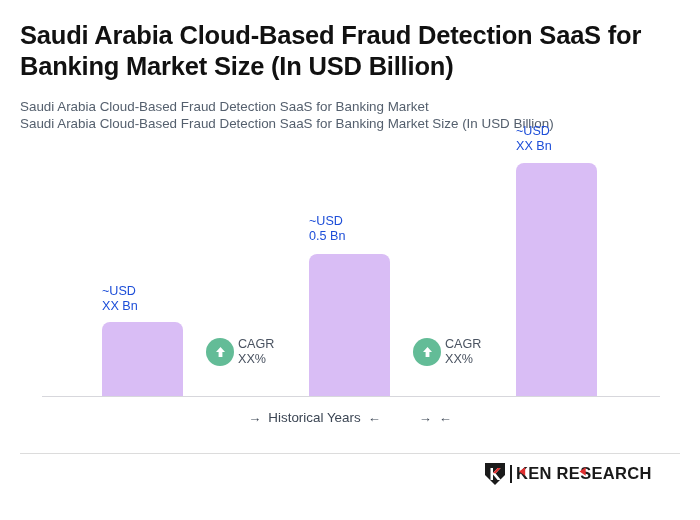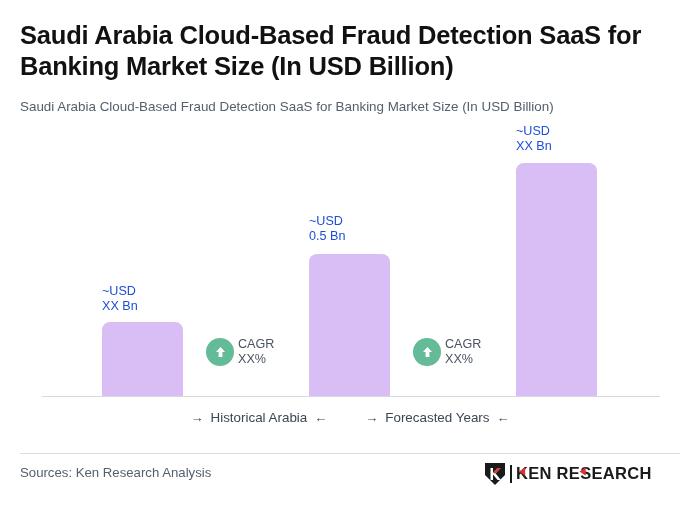--- a/index.html
+++ b/index.html
@@ -164,20 +164,21 @@
   .logo-word { display: block; }
 </style>
 </head>
 <body>
 
 <div class="page">
 
   <div class="title">Saudi Arabia Cloud-Based Fraud Detection SaaS for Banking Market Size (In USD Billion)</div>
 
   <div class="subtitle">
+    <div>Saudi Arabia Cloud-Based Fraud Detection SaaS for Banking Market</div>
     <div>Saudi Arabia Cloud-Based Fraud Detection SaaS for Banking Market Size (In USD Billion)</div>
   </div>
 
   <div class="plot">
 
     <div class="bar-label" style="left:102px; top:284px; width:81px;">
       <div>~USD</div>
       <div>XX Bn</div>
     </div>
     <div class="bar" style="left:102px; top:322px; width:81px; height:74px;"></div>
@@ -216,34 +217,32 @@
       <div>~USD</div>
       <div>XX Bn</div>
     </div>
     <div class="bar" style="left:516px; top:163px; width:81px; height:233px;"></div>
 
     <div class="baseline"></div>
 
     <div class="years">
       <div class="year-item">
         <span class="year-arrow">→</span>
-        <span>Historical Arabia</span>
+        <span>Historical Years</span>
         <span class="year-arrow">←</span>
       </div>
       <div class="year-item">
         <span class="year-arrow">→</span>
-        <span>Forecasted Years</span>
         <span class="year-arrow">←</span>
       </div>
     </div>
 
   </div>
 
   <div class="footer-rule"></div>
-  <div class="sources">Sources: Ken Research Analysis</div>
 
   <div class="logo">
     <svg class="logo-mark" width="22" height="24" viewBox="0 0 22 24" aria-hidden="true">
       <path d="M1 1 H21 V13 L11 23 L1 13 Z" fill="#1a1a1a"></path>
       <path d="M6.5 6 H9 V11 L13.6 6 H16.6 L11.6 11.4 L16.9 18 H13.6 L9 12.4 V18 H6.5 Z" fill="#ffffff"></path>
       <path d="M9 11 L13.6 6 H16.6 L11.6 11.4 Z" fill="#e03030"></path>
     </svg>
     <span class="logo-bar"></span>
     <svg class="logo-word" width="146" height="20" viewBox="0 0 146 20" aria-hidden="true">
       <text x="0" y="15" font-family="'Liberation Sans', sans-serif" font-size="16.5" font-weight="bold" letter-spacing="0.3" fill="#1a1a1a">KEN RESEARCH</text>

